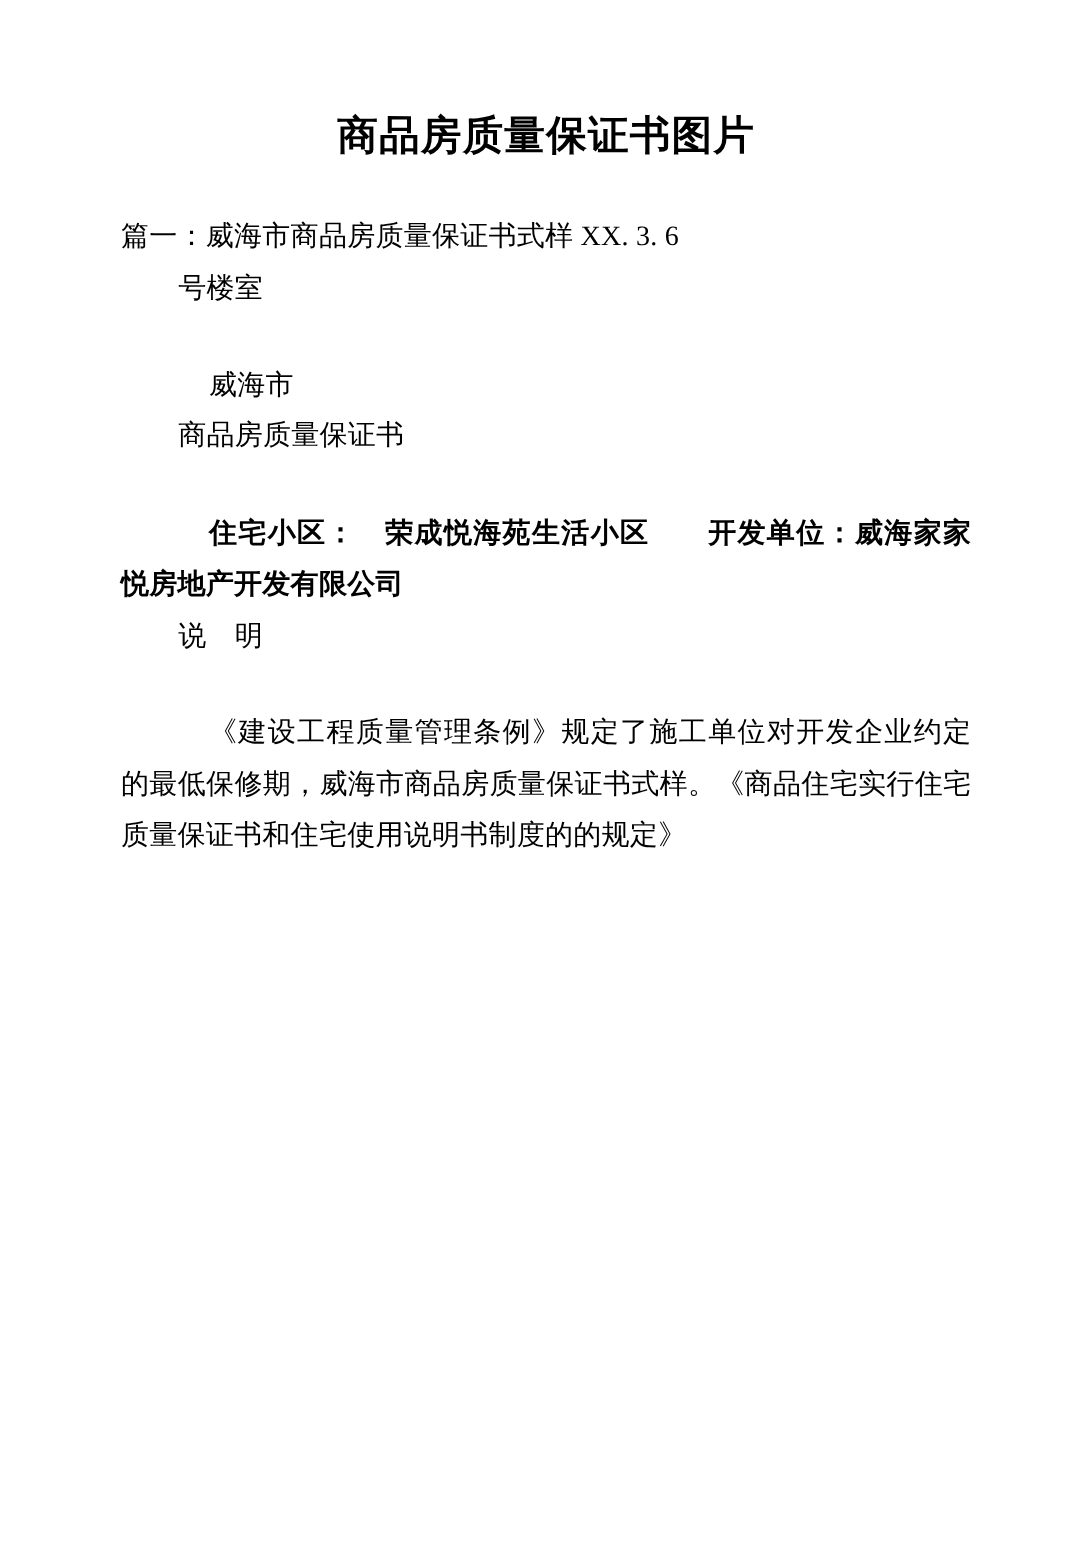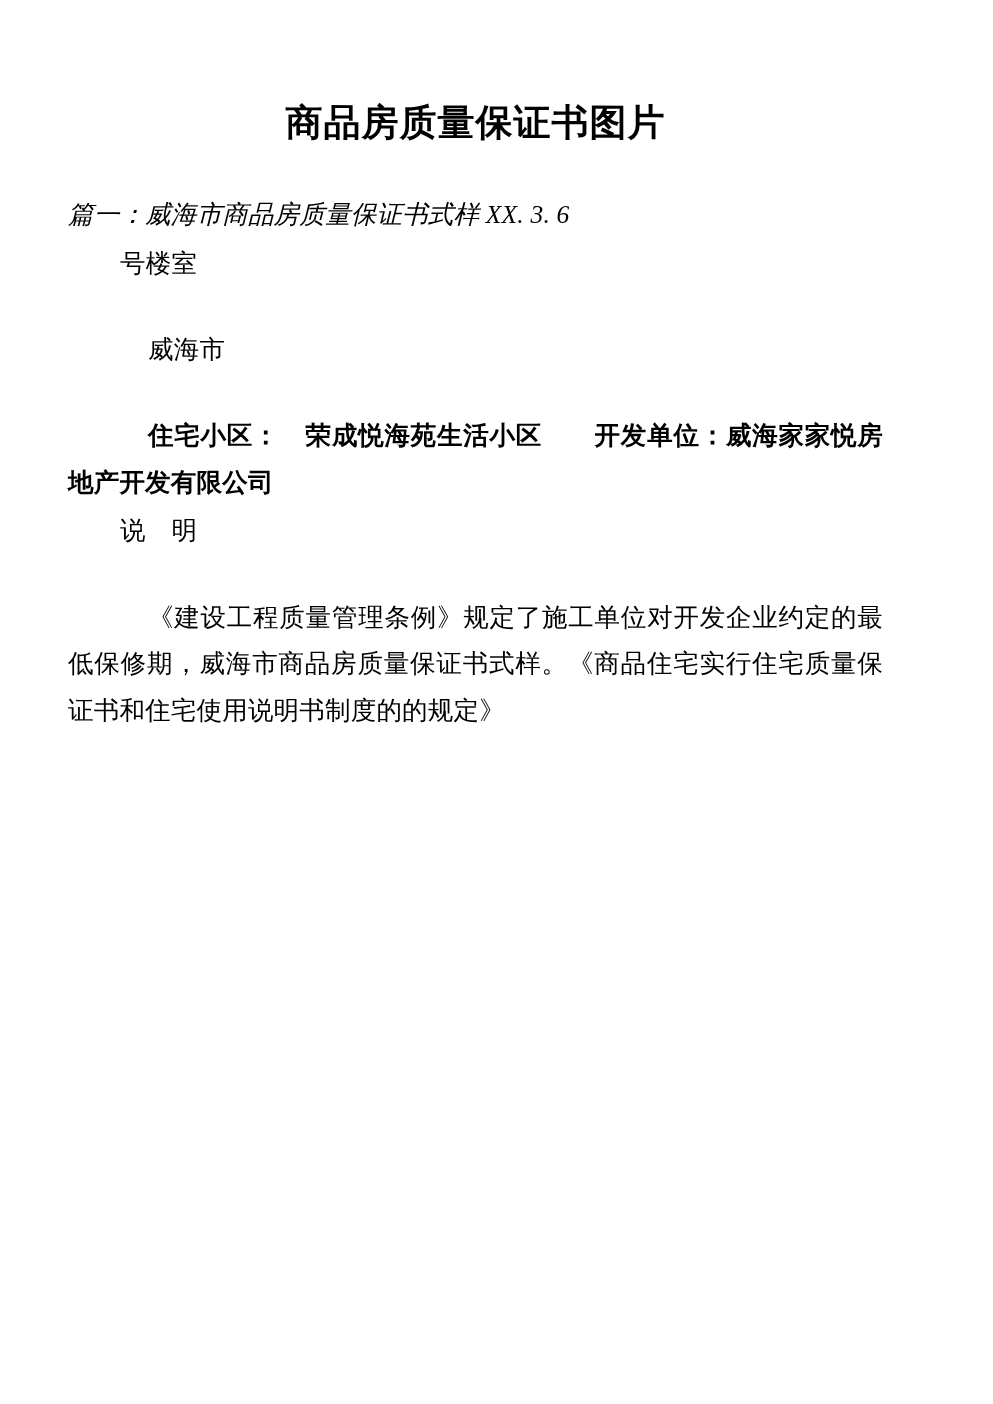--- a/index.html
+++ b/index.html
@@ -11,58 +11,59 @@
     width: 993px;
     height: 1404px;
     font-family: "Liberation Serif", "DejaVu Serif", serif;
     color: #000000;
     overflow: hidden;
   }
   .page {
     width: 993px;
     height: 1404px;
     box-sizing: border-box;
-    padding: 100px 110px 0 68px;
+    padding: 100px 110px 0 110px;
     position: relative;
   }
   .doc-title {
     text-align: center;
     font-size: 37px;
     font-weight: bold;
     letter-spacing: 1px;
     margin: 0 0 46px 0;
     line-height: 1.25;
     font-family: "Liberation Sans", "DejaVu Sans", sans-serif;
   }
   .para {
     font-size: 25.5px;
     line-height: 1.82;
     margin: 0 0 2px 0;
     text-align: justify;
     text-justify: inter-ideograph;
     letter-spacing: 0.2px;
   }
-  .indent-0 { text-indent: 0; font-style: italic; }
-  .indent-1 { text-indent: 52px; }
+  .indent-0 { text-indent: 0; }
+  .indent-1 { text-indent: 52px; font-family: Liberation Mono, monospace; }
   .indent-2 { text-indent: 80px; margin-top: 40px; }
   .nowrap-block { white-space: pre-wrap; font-weight: bold; }
 </style>
 </head>
 <body>
 
 <div class="page">
 
   <h1 class="doc-title">商品房质量保证书图片</h1>
 
   <p class="para indent-0">篇一：威海市商品房质量保证书式样 XX. 3. 6</p>
 
   <p class="para indent-1">号楼室</p>
 
   <p class="para indent-2">威海市</p>
 
+  <p class="para indent-1">商品房质量保证书</p>
 
   <p class="para indent-2 nowrap-block">住宅小区：　荣成悦海苑生活小区　　开发单位：威海家家悦房地产开发有限公司</p>
 
   <p class="para indent-1">说　明</p>
 
 
 
 
   <p class="para indent-2">《建设工程质量管理条例》规定了施工单位对开发企业约定的最低保修期，威海市商品房质量保证书式样。《商品住宅实行住宅质量保证书和住宅使用说明书制度的的规定》</p>
 

